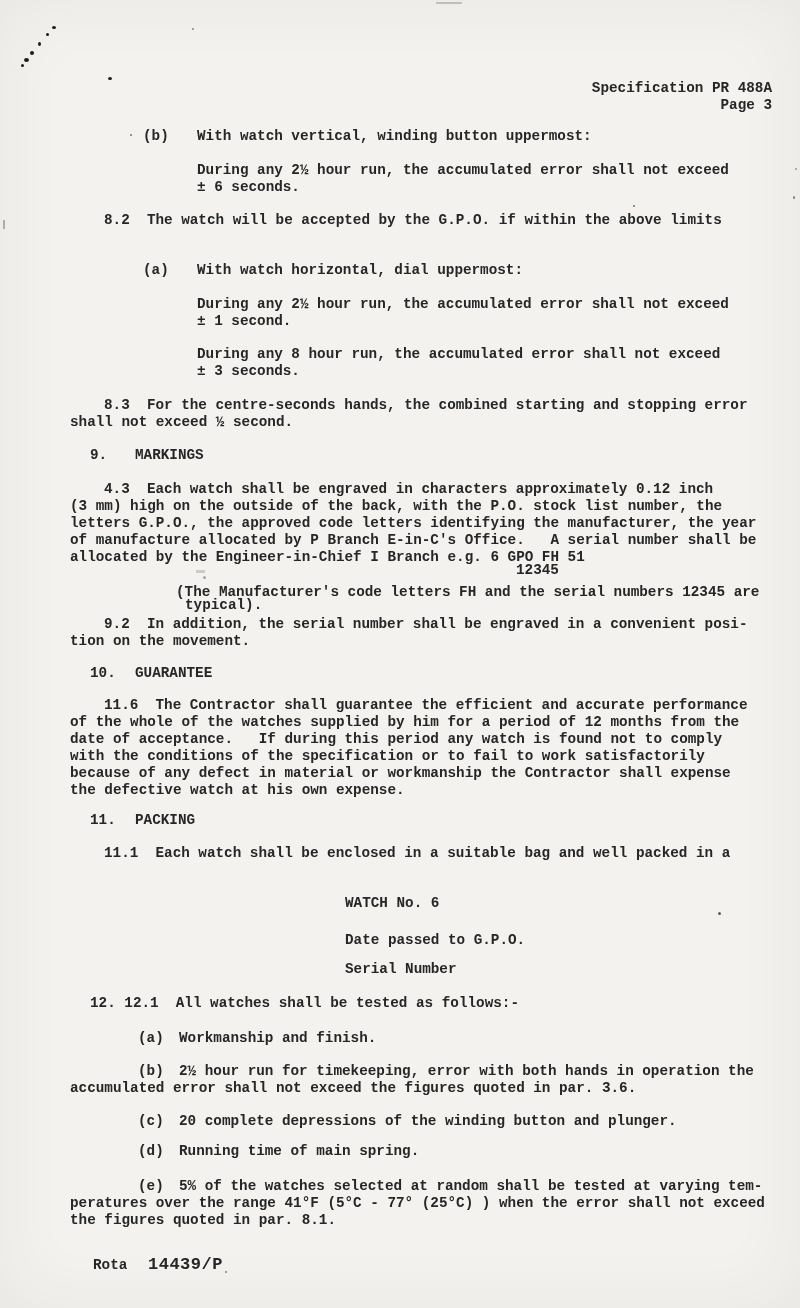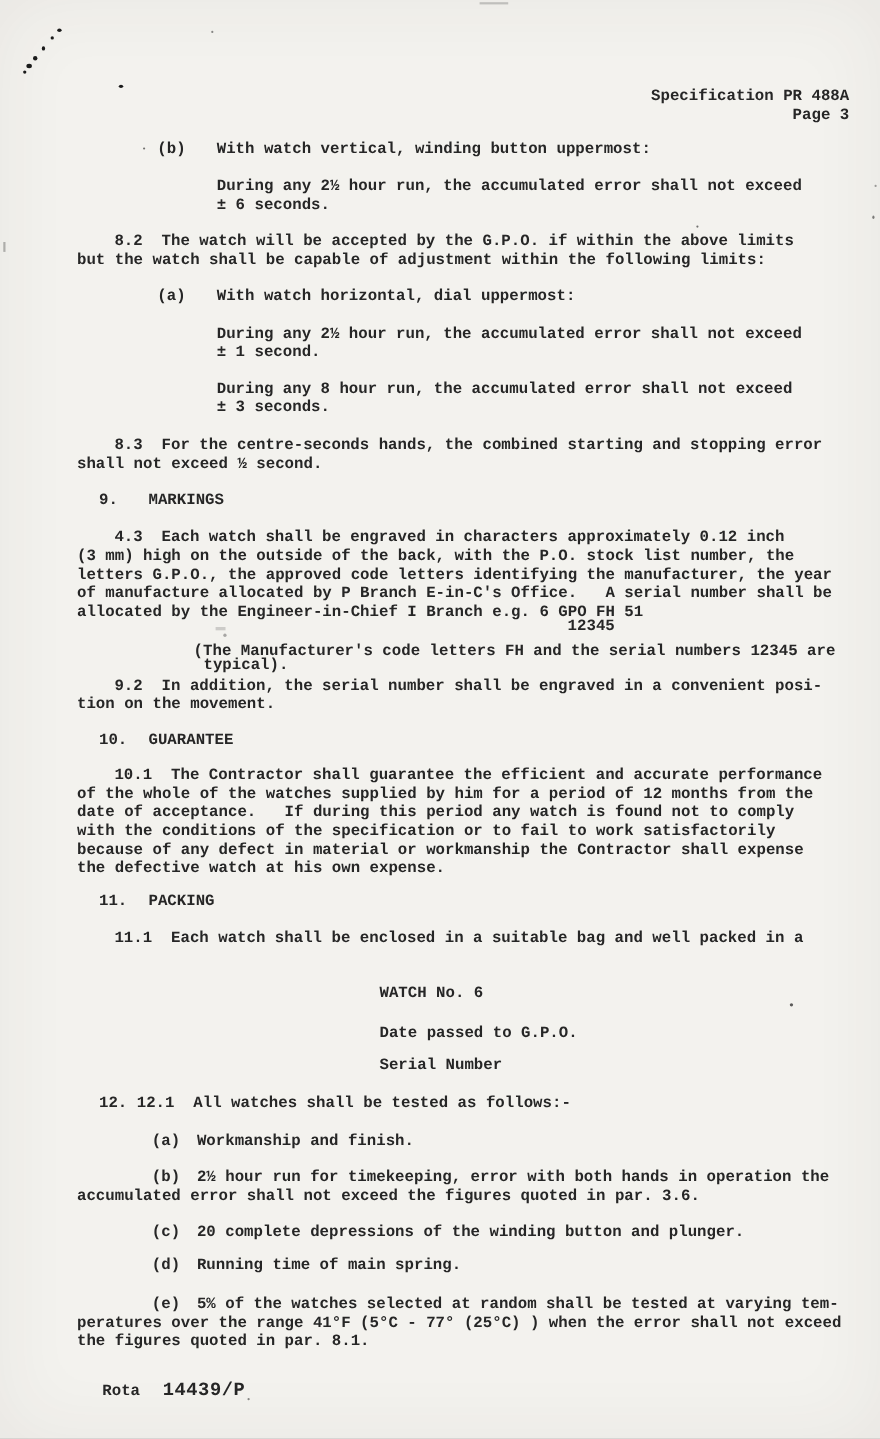--- a/index.html
+++ b/index.html
@@ -42,21 +42,20 @@
 <div class="page">
 
   <div class="ln right" style="top:80px">Specification PR 488A</div>
   <div class="ln right" style="top:97px">Page 3</div>
 
   <div class="ln" style="top:128px;left:143px"><span class="mk w54">(b)</span><span>With watch vertical, winding button uppermost:</span></div>
   <div class="ln" style="top:162px;left:197px">During any 2½ hour run, the accumulated error shall not exceed</div>
   <div class="ln" style="top:179px;left:197px">± 6 seconds.</div>
 
   <div class="ln" style="top:212px;left:104px">8.2  The watch will be accepted by the G.P.O. if within the above limits</div>
-  <div class="ln" style="top:229px;left:70px">but the watch shall be capable of adjustment within the following limits:</div>
 
   <div class="ln" style="top:262px;left:143px"><span class="mk w54">(a)</span><span>With watch horizontal, dial uppermost:</span></div>
   <div class="ln" style="top:296px;left:197px">During any 2½ hour run, the accumulated error shall not exceed</div>
   <div class="ln" style="top:313px;left:197px">± 1 second.</div>
   <div class="ln" style="top:346px;left:197px">During any 8 hour run, the accumulated error shall not exceed</div>
   <div class="ln" style="top:363px;left:197px">± 3 seconds.</div>
 
   <div class="ln" style="top:397px;left:104px">8.3  For the centre-seconds hands, the combined starting and stopping error</div>
   <div class="ln" style="top:414px;left:70px">shall not exceed ½ second.</div>
 
@@ -70,21 +69,21 @@
   <div class="ln" style="top:562px;left:516px">12345</div>
 
   <div class="ln" style="top:584px;left:176px">(The Manufacturer's code letters FH and the serial numbers 12345 are</div>
   <div class="ln" style="top:597px;left:185px">typical).</div>
 
   <div class="ln" style="top:616px;left:104px">9.2  In addition, the serial number shall be engraved in a convenient posi-</div>
   <div class="ln" style="top:633px;left:70px">tion on the movement.</div>
 
   <div class="ln" style="top:665px;left:90px"><span class="mk w45">10.</span><span>GUARANTEE</span></div>
 
-  <div class="ln" style="top:697px;left:104px">10.1  The Contractor shall guarantee the efficient and accurate performance</div>
+  <div class="ln" style="top:697px;left:104px">11.6  The Contractor shall guarantee the efficient and accurate performance</div>
   <div class="ln" style="top:714px;left:70px">of the whole of the watches supplied by him for a period of 12 months from the</div>
   <div class="ln" style="top:731px;left:70px">date of acceptance.   If during this period any watch is found not to comply</div>
   <div class="ln" style="top:748px;left:70px">with the conditions of the specification or to fail to work satisfactorily</div>
   <div class="ln" style="top:765px;left:70px">because of any defect in material or workmanship the Contractor shall expense</div>
   <div class="ln" style="top:782px;left:70px">the defective watch at his own expense.</div>
 
   <div class="ln" style="top:812px;left:90px"><span class="mk w45">11.</span><span>PACKING</span></div>
 
   <div class="ln" style="top:845px;left:104px">11.1  Each watch shall be enclosed in a suitable bag and well packed in a</div>
 

